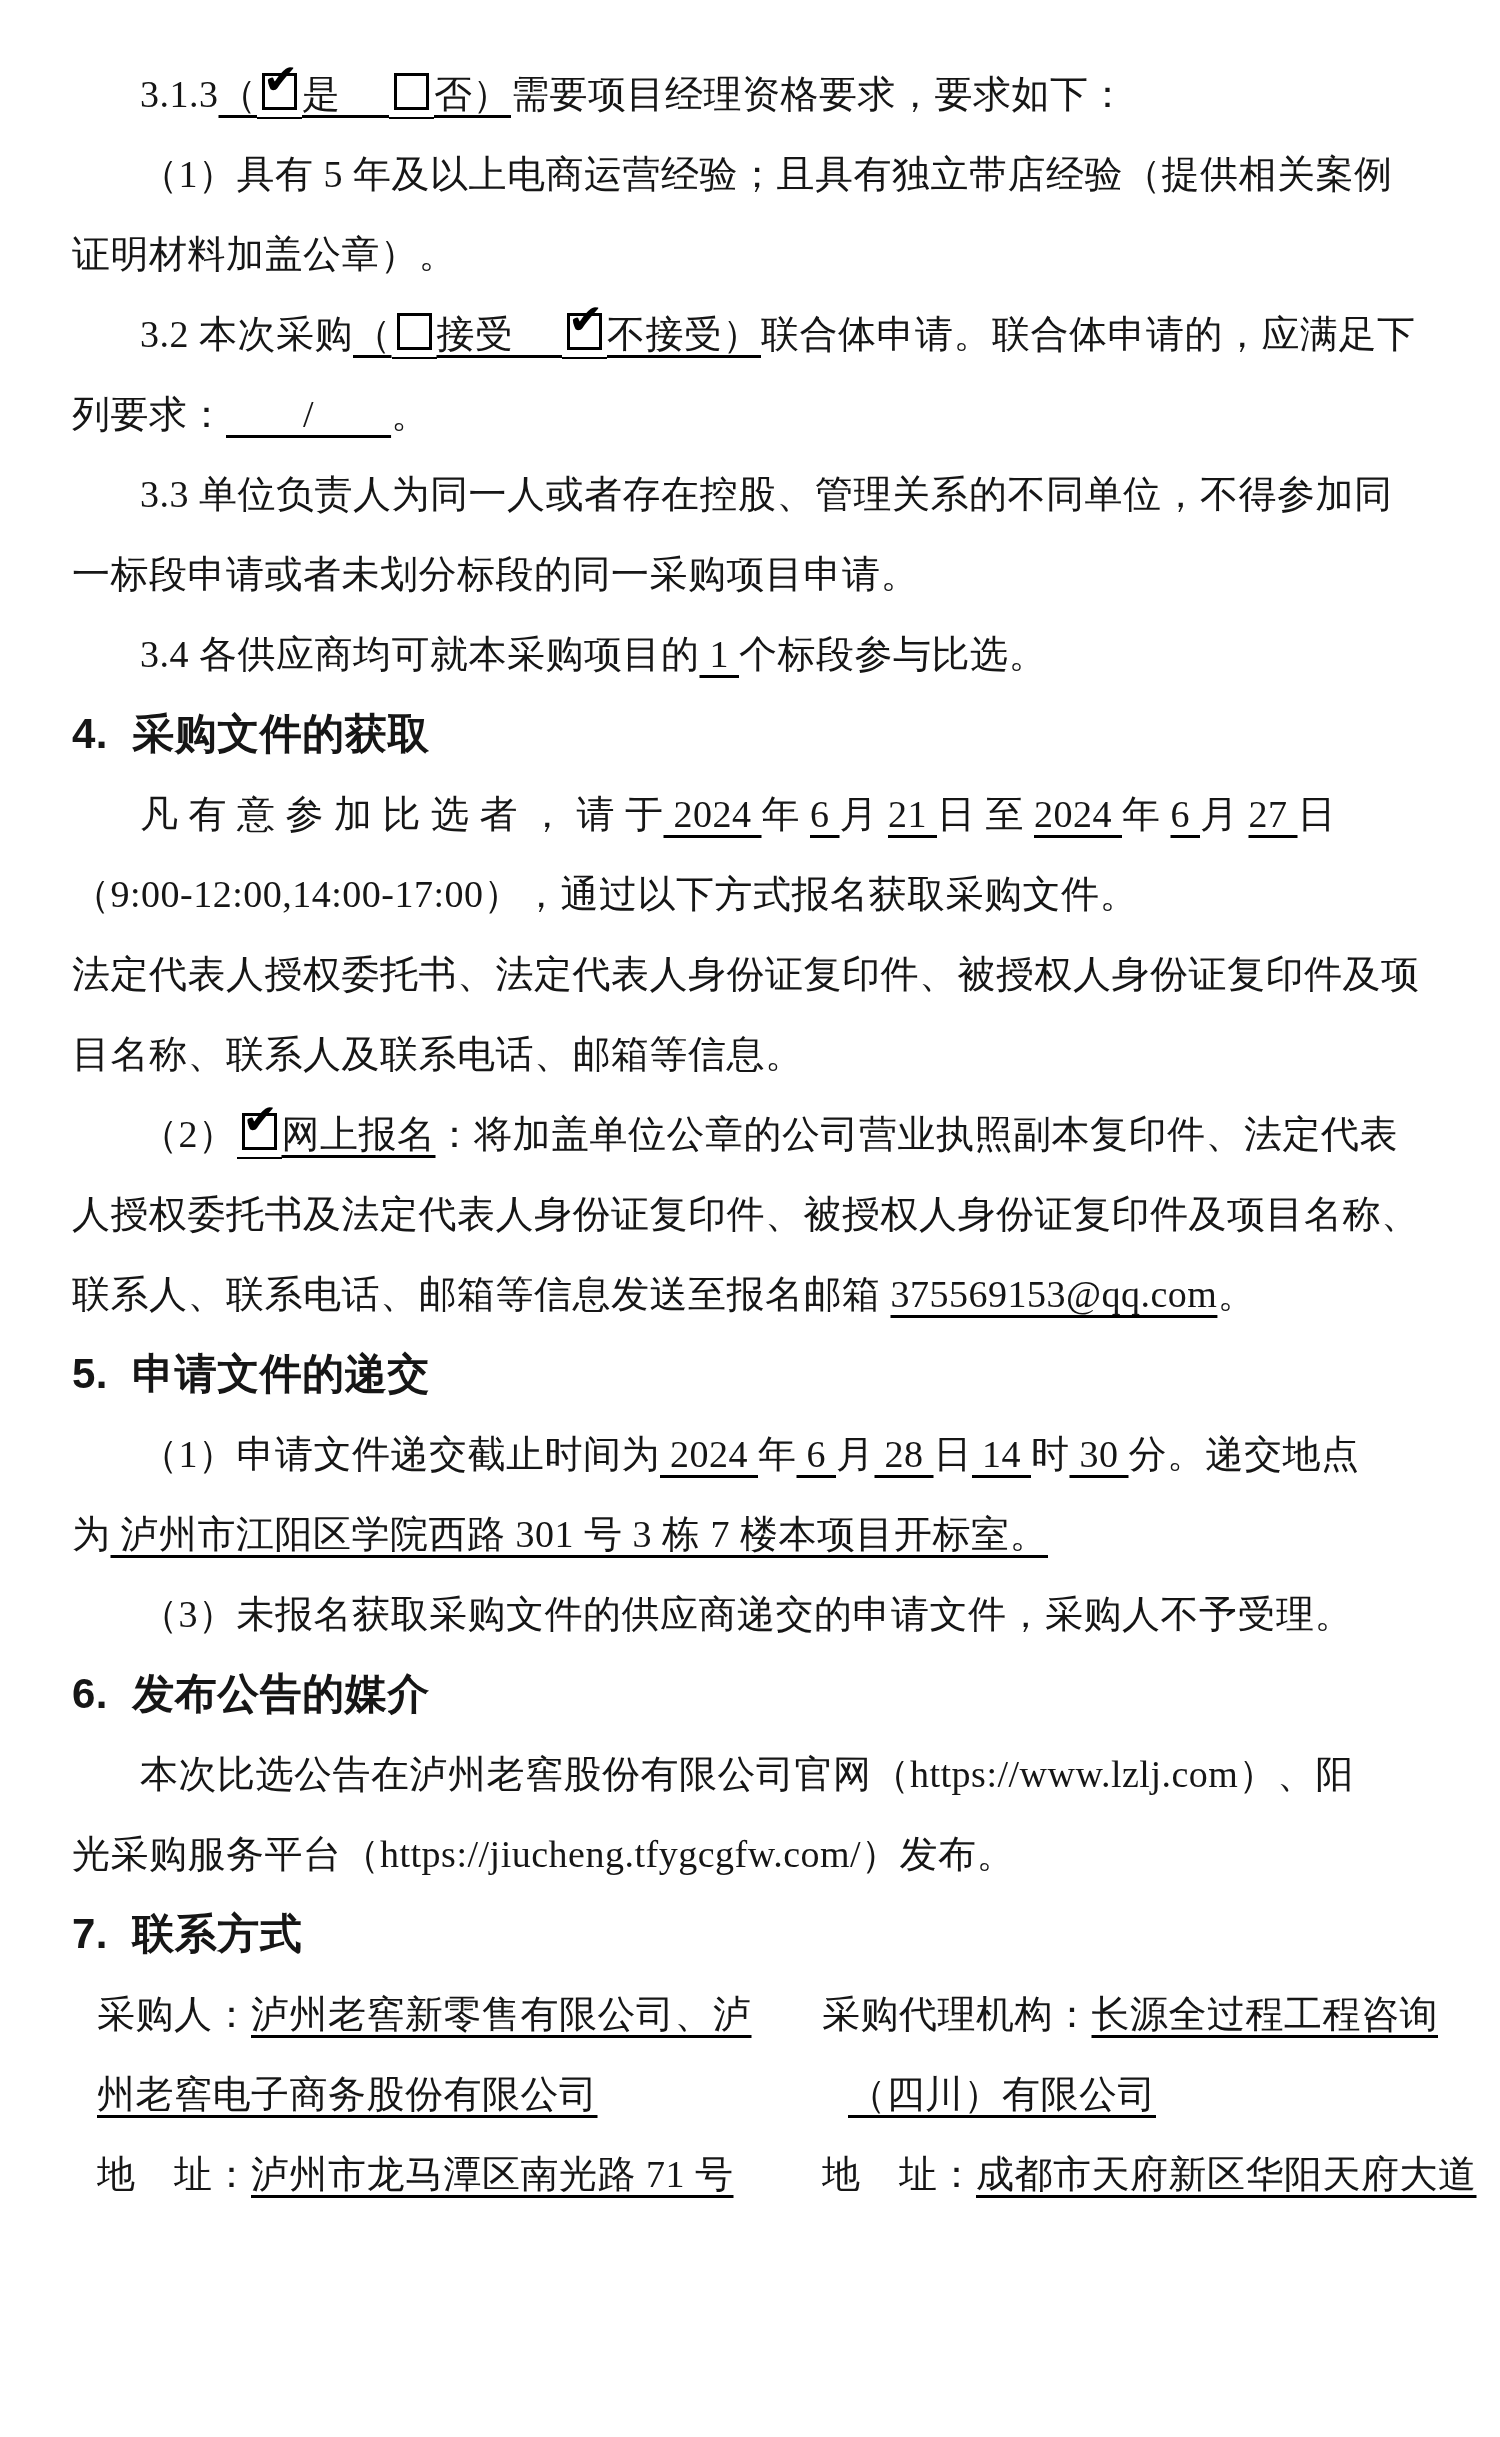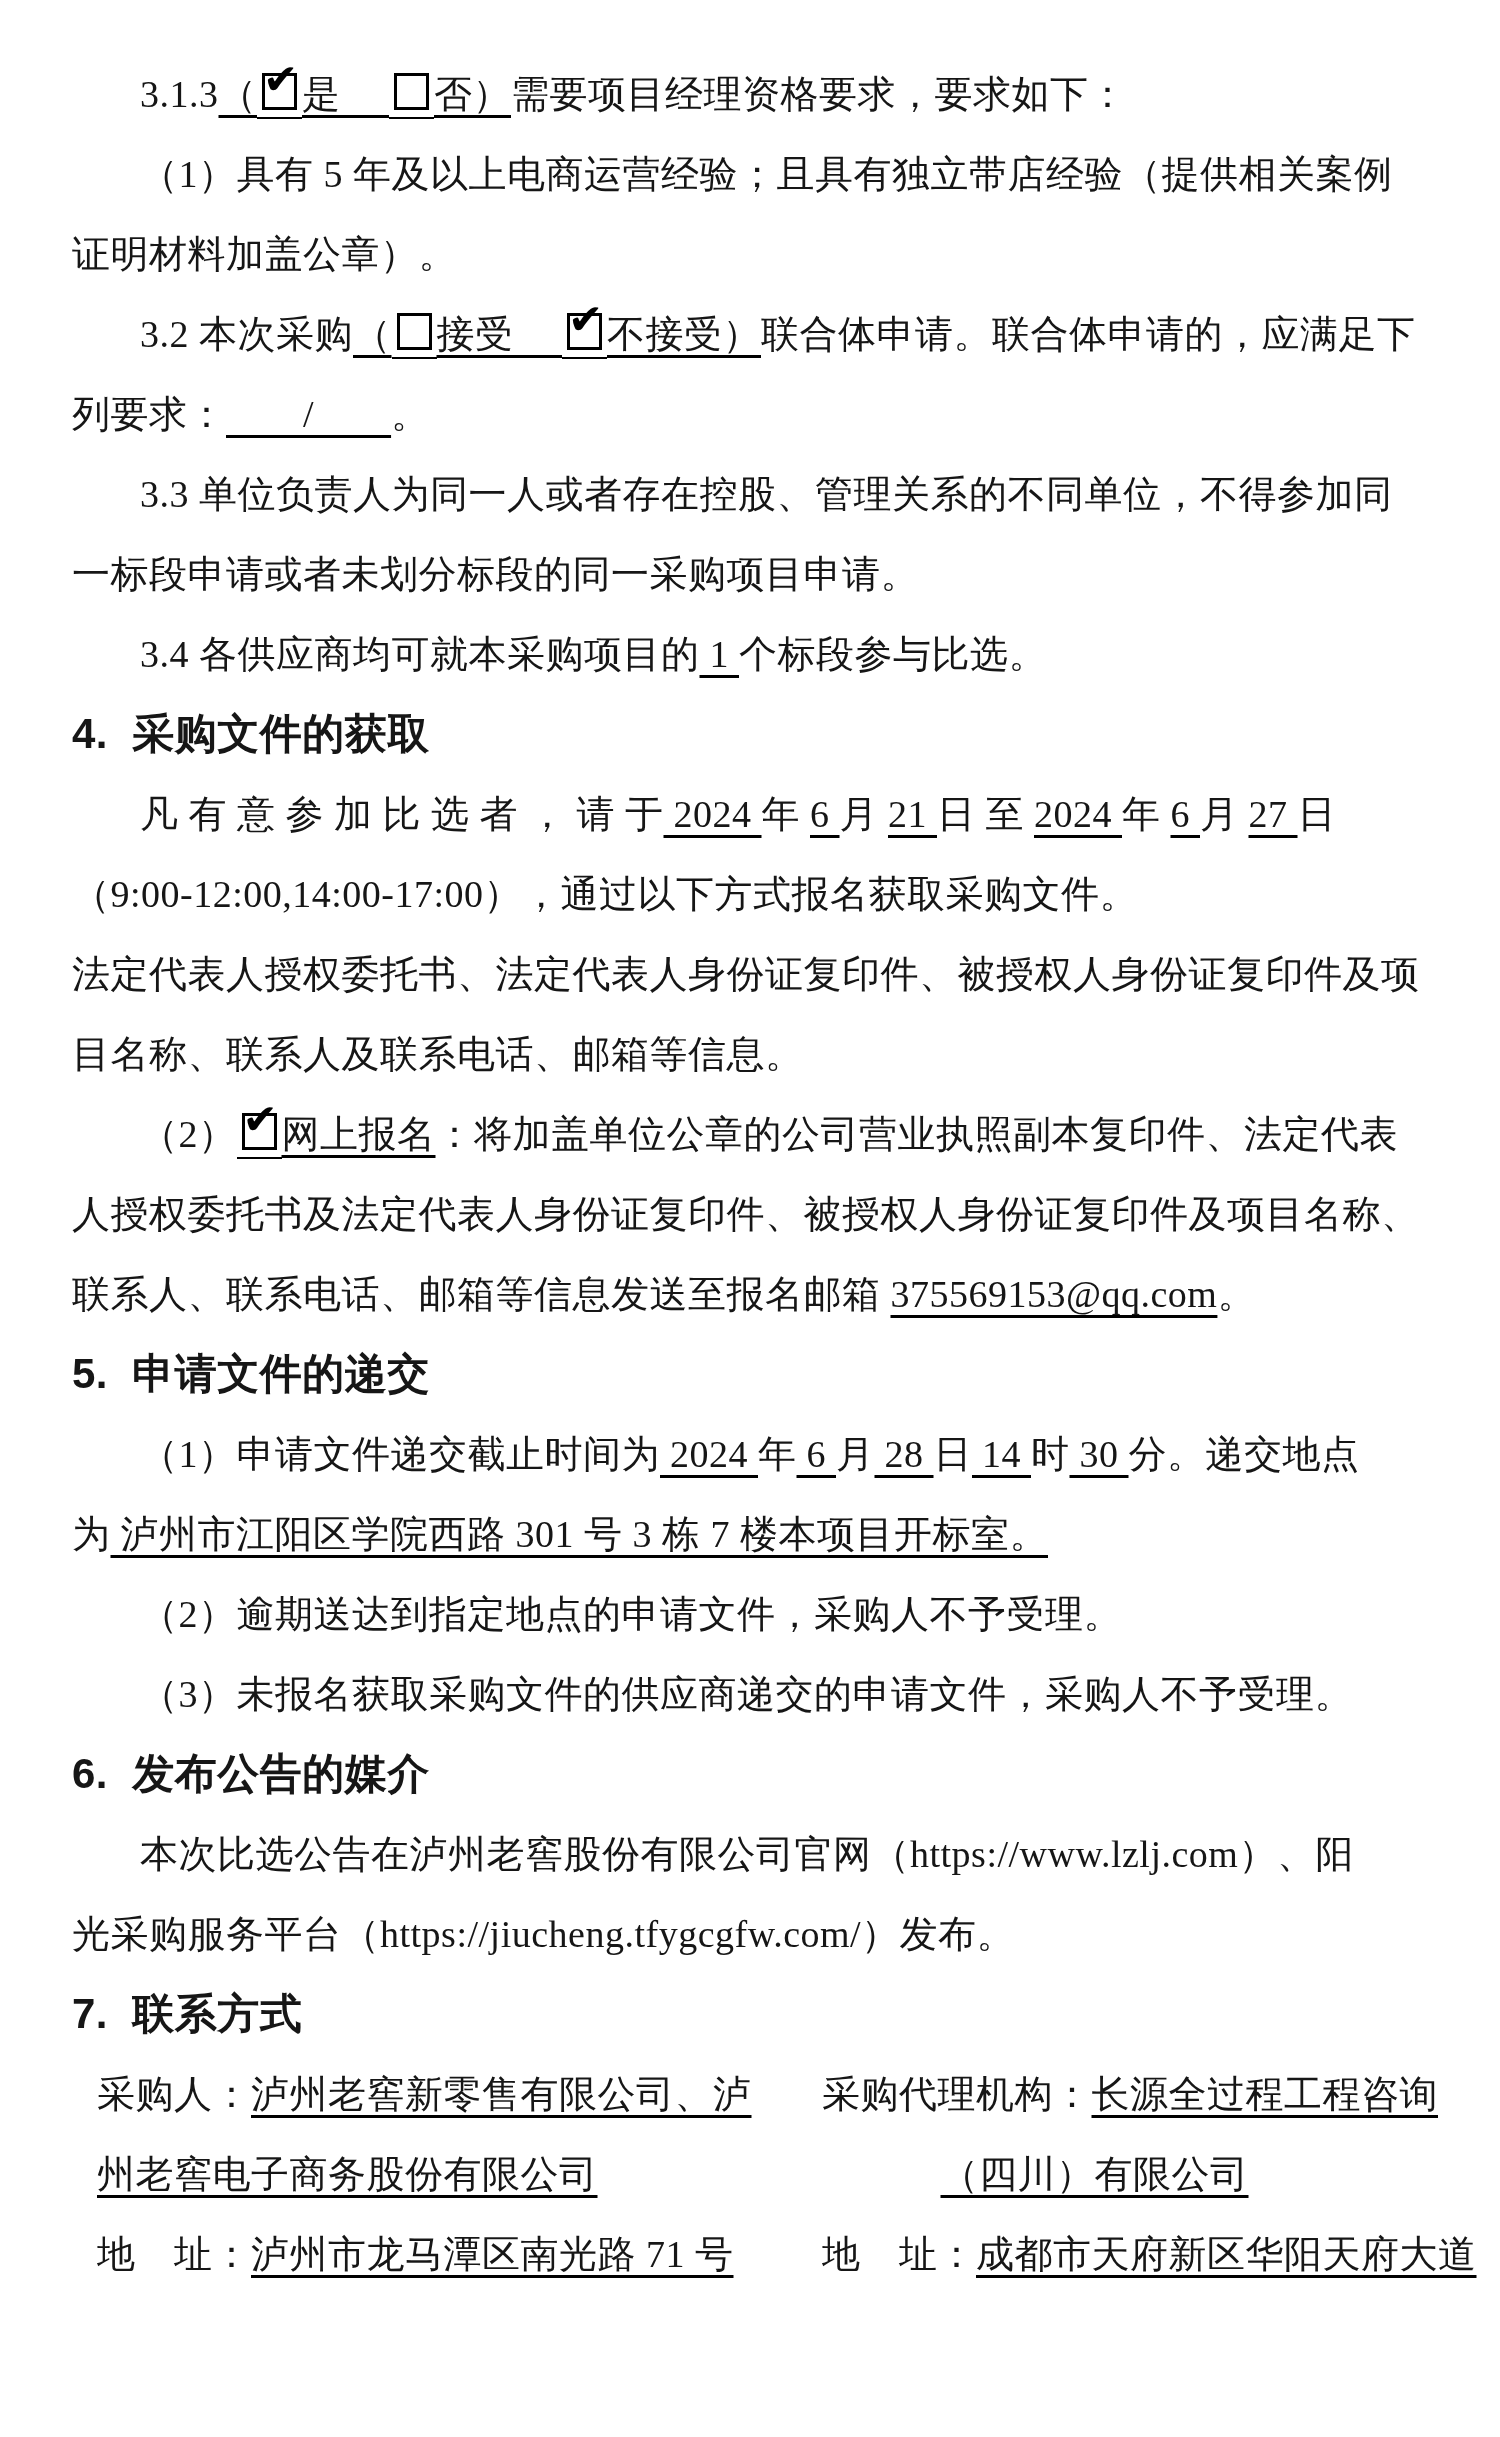--- a/index.html
+++ b/index.html
@@ -80,23 +80,22 @@
       <div class="line body indent"><span>凡 有 意 参 加 比 选 者 ， 请 于</span><span class="ul"> 2024 </span><span>年 </span><span class="ul">6 </span><span>月 </span><span class="ul">21 </span><span>日 至 </span><span class="ul">2024 </span><span>年 </span><span class="ul">6 </span><span>月 </span><span class="ul">27 </span><span>日</span></div>
       <div class="line body"><span>（9:00-12:00,14:00-17:00），通过以下方式报名获取采购文件。</span></div>
       <div class="line body"><span>法定代表人授权委托书、法定代表人身份证复印件、被授权人身份证复印件及项</span></div>
       <div class="line body"><span>目名称、联系人及联系电话、邮箱等信息。</span></div>
       <div class="line body indent"><span>（2）</span><span class="cb checked ulbox"><span class="mark">✔</span></span><span class="ul">网上报名</span><span>：将加盖单位公章的公司营业执照副本复印件、法定代表</span></div>
       <div class="line body"><span>人授权委托书及法定代表人身份证复印件、被授权人身份证复印件及项目名称、</span></div>
       <div class="line body"><span>联系人、联系电话、邮箱等信息发送至报名邮箱 </span><span class="ul">375569153@qq.com</span><span>。</span></div>
       <div class="line heading">5.  申请文件的递交</div>
       <div class="line body indent"><span>（1）申请文件递交截止时间为</span><span class="ul"> 2024 </span><span>年</span><span class="ul"> 6 </span><span>月</span><span class="ul"> 28 </span><span>日</span><span class="ul"> 14 </span><span>时</span><span class="ul"> 30 </span><span>分。递交地点</span></div>
       <div class="line body"><span>为</span><span class="ul"> 泸州市江阳区学院西路 301 号 3 栋 7 楼本项目开标室。</span></div>
-      <div class="line body indent"><span>（2）逾期送达到指定地点的申请文件，采购人不予受理。</span></div>
       <div class="line body indent"><span>（3）未报名获取采购文件的供应商递交的申请文件，采购人不予受理。</span></div>
       <div class="line heading">6.  发布公告的媒介</div>
       <div class="line body indent"><span>本次比选公告在泸州老窖股份有限公司官网（https://www.lzlj.com）、阳</span></div>
       <div class="line body"><span>光采购服务平台（https://jiucheng.tfygcgfw.com/）发布。</span></div>
       <div class="line heading">7.  联系方式</div>
       <div class="line columns"><div class="col left"><span>采购人：</span><span class="ul">泸州老窖新零售有限公司、泸</span></div><div class="col right"><span>采购代理机构：</span><span class="ul">长源全过程工程咨询</span></div></div>
-      <div class="line columns"><div class="col left"><span class="ul">州老窖电子商务股份有限公司</span></div><div class="col right" style="padding-left: 26px; text-align: center;"><span class="ul">（四川）有限公司</span></div></div>
+      <div class="line columns"><div class="col left"><span class="ul">州老窖电子商务股份有限公司</span></div><div class="col right" style="padding-left: 26px;"><span class="ul">（四川）有限公司</span></div></div>
       <div class="line columns"><div class="col left"><span>地　址：</span><span class="ul">泸州市龙马潭区南光路 71 号</span></div><div class="col right"><span>地　址：</span><span class="ul">成都市天府新区华阳天府大道</span></div></div>
     </div>
 </div>
 
 </body></html>

